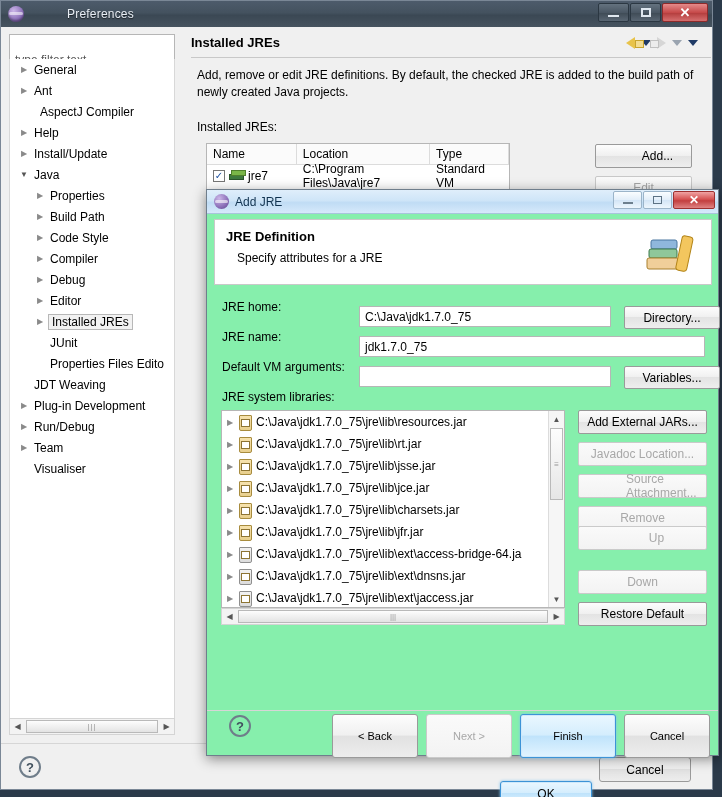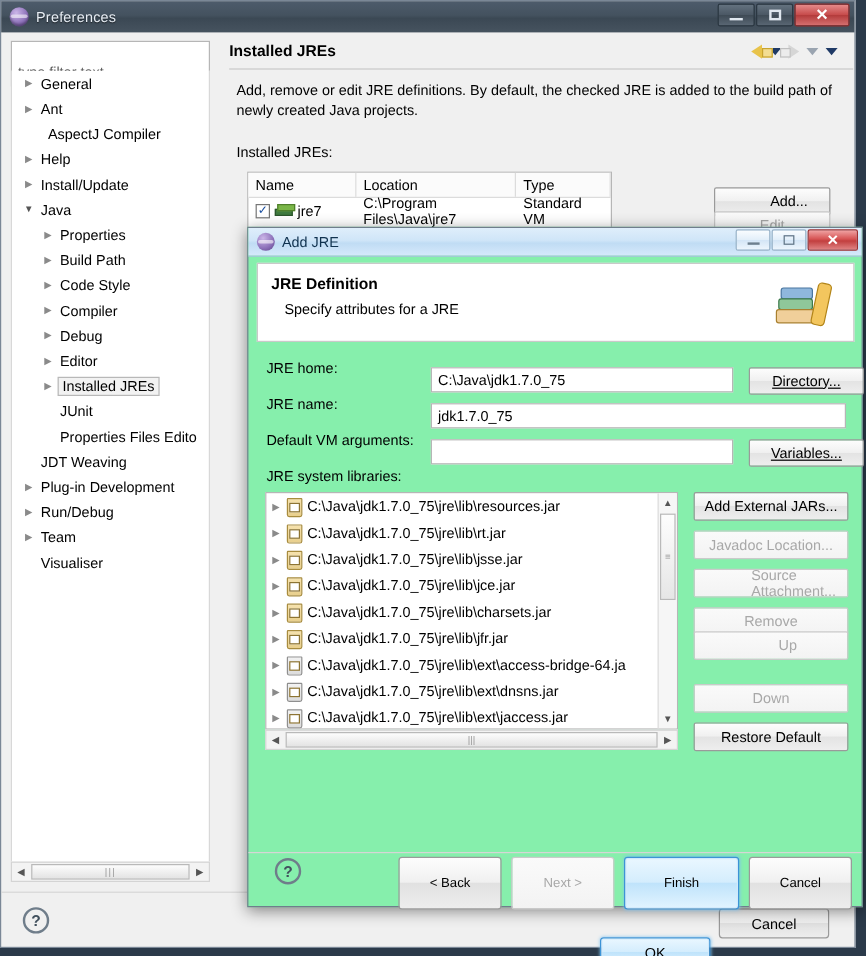--- a/index.html
+++ b/index.html
@@ -34,20 +34,21 @@
     box-shadow: inset 0 -2px 2px rgba(0,0,0,.3);
     position: relative;
   }
   #prefs-titlebar .tb-icon::after{
     content:""; position:absolute; left:1px; top:6px; width:14px; height:3px;
     background:rgba(255,255,255,.55); border-radius:2px;
   }
   #prefs-title-text {
     color: #e8eef5; font-size: 12px; letter-spacing: .2px;
     text-shadow: 0 1px 1px rgba(0,0,0,.6);
+    margin-left: 37px;
   }
   .win-btns { position: absolute; right: 4px; top: 2px; display: flex; gap: 1px; }
   .win-btn {
     width: 31px; height: 19px;
     background: linear-gradient(to bottom,#64727f,#4a5764 50%,#3e4a55 51%,#596673);
     border: 1px solid #2b3742;
     border-radius: 2px;
     display: flex; align-items: center; justify-content: center;
     color: #dfe7ef; font-size: 11px; line-height: 1;
   }
@@ -157,21 +158,21 @@
   .jre-ico::after{content:"";position:absolute;left:2px;top:0px;width:13px;height:4px;background:#7ab648;border:1px solid #4f7f2c;}
 
   .side-btn {
     position:absolute; width:97px; height:24px;
     background: linear-gradient(to bottom,#fdfdfd,#f0f0f0 48%,#e3e3e3 50%,#eeeeee);
     border:1px solid #9a9a9a; border-radius:2px;
     font-size:12px; display:flex; align-items:center; justify-content:center;
   }
   .side-btn.disabled { color:#a5a5a5; border-color:#c8c8c8;
     background: linear-gradient(to bottom,#fafafa,#f2f2f2); }
-  #btn-add { left:594px; top:155px;padding-left:28px; }
+  #btn-add { left:594px; top:143px;padding-left:28px; }
   #btn-edit { left:594px; top:175px; }
 
   
   #addjre {
     position:absolute; left:205px; top:188px; width:513px; height:567px;
     background:#86efac;
     border:1px solid #6f7e8c;
     box-shadow: 0 3px 12px rgba(0,0,0,.45);
   }
   #dlg-titlebar {
@@ -219,21 +220,21 @@
   .form-input {
     position:absolute; height:21px; background:#fff;
     border:1px solid #b6b6b6; padding:2px 5px; font-size:12px;
     font-family:"Liberation Sans", sans-serif;
     display:flex; align-items:center;
   }
   .form-btn {
     position:absolute; width:96px; height:23px;
     background: linear-gradient(to bottom,#fdfdfd,#f0f0f0 48%,#e3e3e3 50%,#eeeeee);
     border:1px solid #9a9a9a; border-radius:2px;
-    font-size:12px; display:flex; align-items:center; justify-content:center;text-decoration:underline;
+    font-size:12px; display:flex; align-items:center; justify-content:center;
   }
 
   #lbl-home { left:15px; top:110px; }
   #inp-home { left:152px; top:116px; width:252px; }
   #btn-directory { left:417px; top:116px; }
   #lbl-name { left:15px; top:140px; }
   #inp-name { left:152px; top:146px; width:346px; }
   #lbl-vmargs { left:15px; top:170px; }
   #inp-vmargs { left:152px; top:176px; width:252px; }
   #btn-variables { left:417px; top:176px; }

